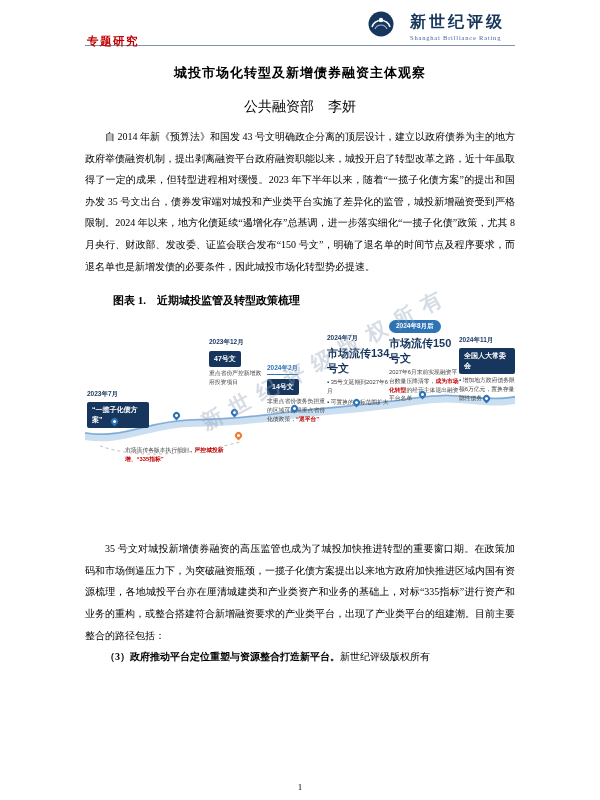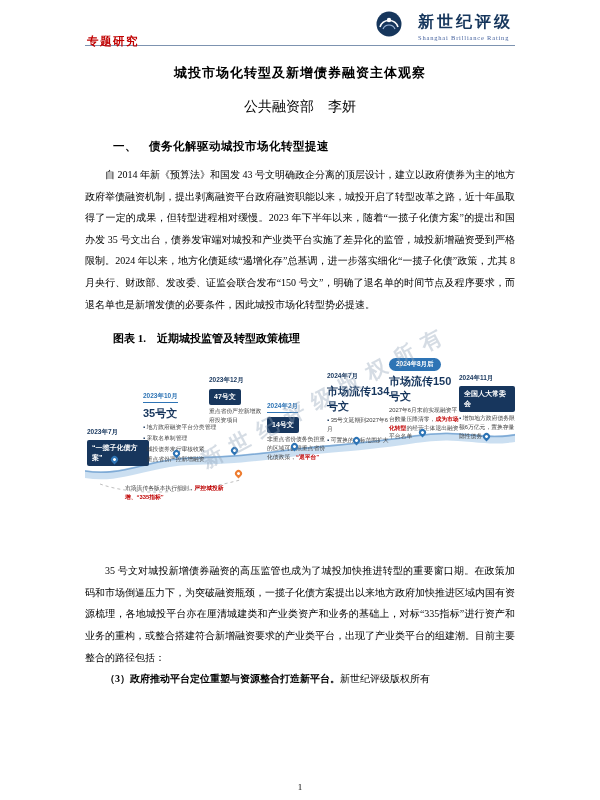--- a/index.html
+++ b/index.html
@@ -5,21 +5,21 @@
   * { margin:0; padding:0; box-sizing:border-box; }
   html,body { background:#ffffff; }
   body { width:600px; height:800px; font-family:"Liberation Serif", serif; color:#000; }
   .page { position:relative; width:600px; height:800px; background:#fff; overflow:hidden; }
 
   
   .doc-header { position:absolute; top:12px; left:85px; right:85px; height:34px;
                 border-bottom:1.2px solid #7d93b0; }
   .category { position:absolute; left:2px; top:22px; color:#c00000; font-weight:bold;
               font-size:11.5px; letter-spacing:1.5px; }
-  .brand { position:absolute; right:2px; top:-2px; display:flex; align-items:center; gap:15px; }
+  .brand { position:absolute; right:10px; top:-2px; display:flex; align-items:center; gap:15px; }
   .brand-text { text-align:left; }
   .brand-cn { color:#16365c; font-weight:bold; font-size:16px; letter-spacing:3px; }
   .brand-en { color:#4a66a0; font-size:6.5px; letter-spacing:0.8px; margin-top:1px; }
 
   
   .content { padding:64px 85px 0 85px; }
   .title { text-align:center; font-size:13px; font-weight:bold; letter-spacing:1px; }
   .byline { text-align:center; font-size:14px; margin-top:16px; }
   .sec-heading { font-size:11.5px; font-weight:bold; margin-top:23px; padding-left:28px; letter-spacing:0.5px; }
   p.body { font-size:10px; line-height:21.6px; text-align:justify; text-indent:2em; margin-top:10px; }
@@ -70,45 +70,36 @@
       <div class="brand-text">
         <div class="brand-cn">新世纪评级</div>
         <div class="brand-en">Shanghai Brilliance Rating</div>
       </div>
     </div>
   </div>
 
   <div class="content">
     <h1 class="title">城投市场化转型及新增债券融资主体观察</h1>
     <div class="byline">公共融资部　李妍</div>
-    <h2 class="sec-heading">一、　债务化解驱动城投市场化转型提速</h2>
     <p class="body">自 2014 年新《预算法》和国发 43 号文明确政企分离的顶层设计，建立以政府债券为主的地方政府举债融资机制，提出剥离融资平台政府融资职能以来，城投开启了转型改革之路，近十年虽取得了一定的成果，但转型进程相对缓慢。2023 年下半年以来，随着“一揽子化债方案”的提出和国办发 35 号文出台，债券发审端对城投和产业类平台实施了差异化的监管，城投新增融资受到严格限制。2024 年以来，地方化债延续“遏增化存”总基调，进一步落实细化“一揽子化债”政策，尤其 8 月央行、财政部、发改委、证监会联合发布“150 号文”，明确了退名单的时间节点及程序要求，而退名单也是新增发债的必要条件，因此城投市场化转型势必提速。</p>
     <div class="figcap">图表 1.　近期城投监管及转型政策梳理</div>
 
     <div class="fig">
       <svg class="wave-svg" viewBox="0 0 430 196">
         <path d="M -5 121 C 35 130, 62 110, 105 109 S 165 106, 205 101 S 280 95, 330 87 S 395 93, 435 85" fill="none" stroke="#c5dbef" stroke-width="8" opacity="0.9"></path>
         <path d="M -5 118 C 35 127, 62 107, 105 106 S 165 103, 205 98 S 280 92, 330 84 S 395 90, 435 82" fill="none" stroke="#7fabd6" stroke-width="1.6"></path>
         <path d="M 15 132 C 55 146, 110 140, 155 128" fill="none" stroke="#bfbfbf" stroke-width="1" stroke-dasharray="3,3"></path>
       </svg>
 
       <div class="tl-col" style="left:2px; top:76px; width:62px;">
         <div class="tl-date">2023年7月</div>
         <div class="tl-box">“一揽子化债方案”</div>
       </div>
       <span class="pin" style="left:26px; top:104px;"></span>
 
-      <div class="tl-col" style="left:58px; top:32px; width:82px;">
-        <div class="tl-date blue">2023年10月</div>
-        <div class="tl-title">35号文</div>
-        <div class="tl-detail bullet">地方政府融资平台分类管理</div>
-        <div class="tl-detail bullet">采取名单制管理</div>
-        <div class="tl-detail bullet">城投债券发行审核收紧</div>
-        <div class="tl-detail bullet">重点省份严控新增融资</div>
-      </div>
       <span class="pin" style="left:88px; top:98px;"></span>
       <div class="tl-col" style="left:40px; top:130px; width:112px;">
         <div class="tl-detail"><span>市场流传各版本执行细则，</span><span class="red">严控城投新增、“335指标”</span></div>
       </div>
       <span class="pin orange" style="left:150px; top:118px;"></span>
 
       <div class="tl-col" style="left:124px; top:24px; width:56px;">
         <div class="tl-date">2023年12月</div>
         <div class="tl-box">47号文</div>
         <div class="tl-detail">重点省份严控新增政府投资项目</div>
@@ -140,18 +131,18 @@
       <div class="tl-col" style="left:374px; top:22px; width:56px;">
         <div class="tl-date">2024年11月</div>
         <div class="tl-box">全国人大常委会</div>
         <div class="tl-detail bullet">增加地方政府债务限额6万亿元，置换存量隐性债务</div>
       </div>
       <span class="pin" style="left:398px; top:81px;"></span>
 
       <div class="watermark">新世纪评级版权所有</div>
     </div>
 
-    <p class="body" style="margin-top:12px;">35 号文对城投新增债券融资的高压监管也成为了城投加快推进转型的重要窗口期。在政策加码和市场倒逼压力下，为突破融资瓶颈，一揽子化债方案提出以来地方政府加快推进区域内国有资源梳理，各地城投平台亦在厘清城建类和产业类资产和业务的基础上，对标“335指标”进行资产和业务的重构，或整合搭建符合新增融资要求的产业类平台，出现了产业类平台的组建潮。目前主要整合的路径包括：</p>
+    <p class="body" style="margin-top:28px;">35 号文对城投新增债券融资的高压监管也成为了城投加快推进转型的重要窗口期。在政策加码和市场倒逼压力下，为突破融资瓶颈，一揽子化债方案提出以来地方政府加快推进区域内国有资源梳理，各地城投平台亦在厘清城建类和产业类资产和业务的基础上，对标“335指标”进行资产和业务的重构，或整合搭建符合新增融资要求的产业类平台，出现了产业类平台的组建潮。目前主要整合的路径包括：</p>
     <p class="body" style="margin-top:0;"><b>（3）政府推动平台定位重塑与资源整合打造新平台。</b><span>新世纪评级版权所有</span></p>
   </div>
 
   <div class="pageno">1</div>
 </div>
 
 </body></html>

